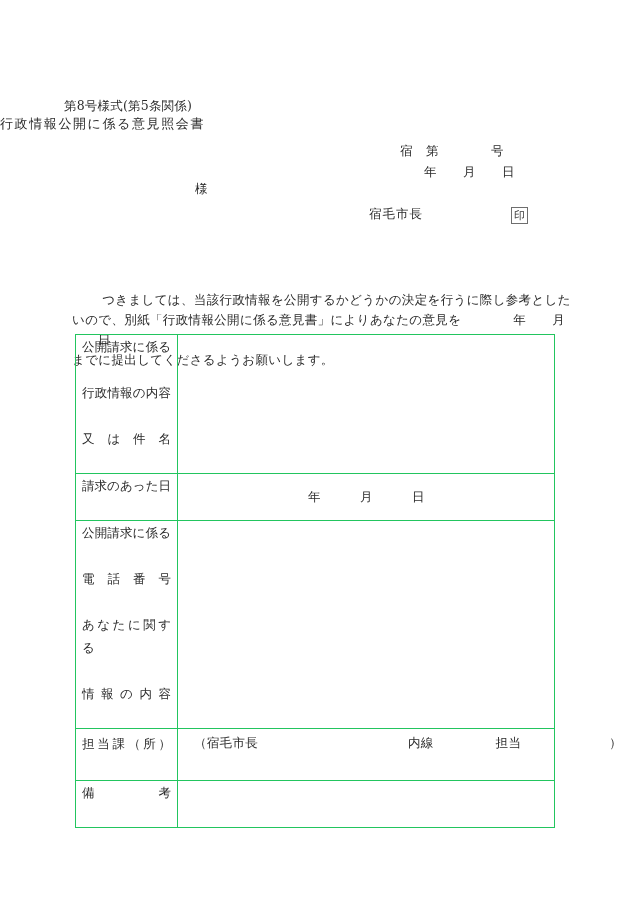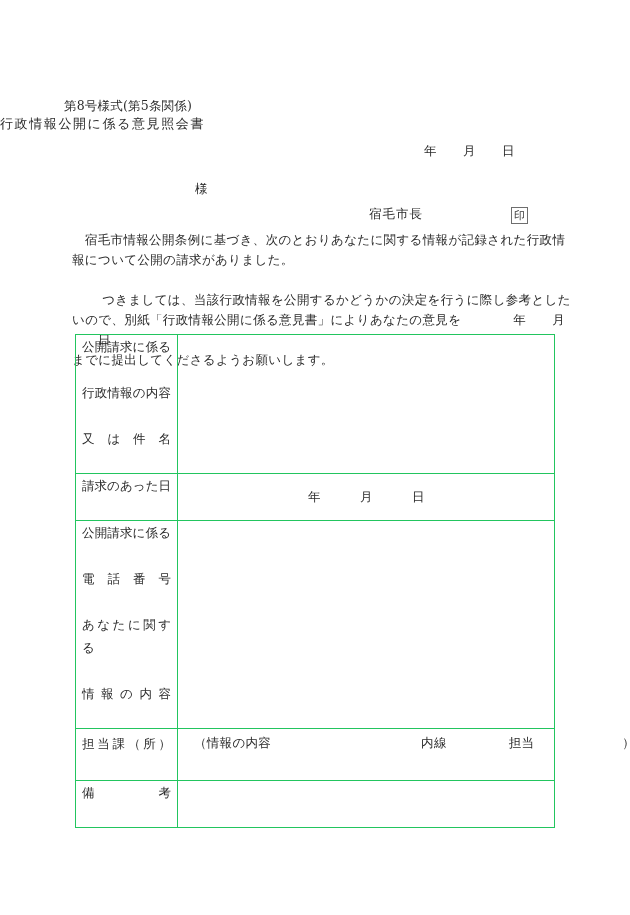--- a/index.html
+++ b/index.html
@@ -175,30 +175,30 @@
 </head>
 <body>
 
 <div class="page">
 
   <div class="abs jp" id="form-no">第8号様式(第5条関係)</div>
 
   <div class="abs jp" id="doc-title">行政情報公開に係る意見照会書</div>
 
   <div class="abs jp" id="docnum-block">
+    <span class="ln" id="docnum-line">宿　第　　　　号</span>
     <span class="ln" id="docdate-line">年　　月　　日</span>
   </div>
 
   <div class="abs jp" id="addressee">様</div>
 
   <div class="abs jp" id="issuer">宿毛市長</div>
 
   <div id="seal-box" class="jp">印</div>
 
-  <div class="para jp" id="para-1">　宿毛市情報公開条例に基づき、次のとおりあなたに関する情報が記録された行政情報について公開の請求がありました。</div>
 
   <div class="para jp" id="para-2">
     <span>　つきましては、当該行政情報を公開するかどうかの決定を行うに際し参考としたいので、別紙「行政情報公開に係る意見書」によりあなたの意見を</span><span class="gap"></span><span>年</span><span class="gap-s"></span><span>月</span><span class="gap-s"></span><span>日</span><br><span>までに提出してくださるようお願いします。</span>
   </div>
 
   <table id="main-table">
     <tbody>
 
       <tr class="r-subject">
         <td class="label">
@@ -235,21 +235,21 @@
           <span></span>
         </td>
       </tr>
 
       <tr class="r-dept">
         <td class="label">
           <span class="spread">担当課（所）</span>
         </td>
         <td class="value">
           <div class="dept-value">
-            <div class="dept-phone"><span>（情報の内容</span><span class="g1"></span><span>内線</span><span class="g2"></span><span>担当</span><span class="g3"></span><span>）</span></div>
+            <div class="dept-phone"><span>（宿毛市長</span><span class="g1"></span><span>内線</span><span class="g2"></span><span>担当</span><span class="g3"></span><span>）</span></div>
           </div>
         </td>
       </tr>
 
       <tr class="r-remarks">
         <td class="label">
           <span class="spread">備考</span>
         </td>
         <td class="value">
           <span></span>

